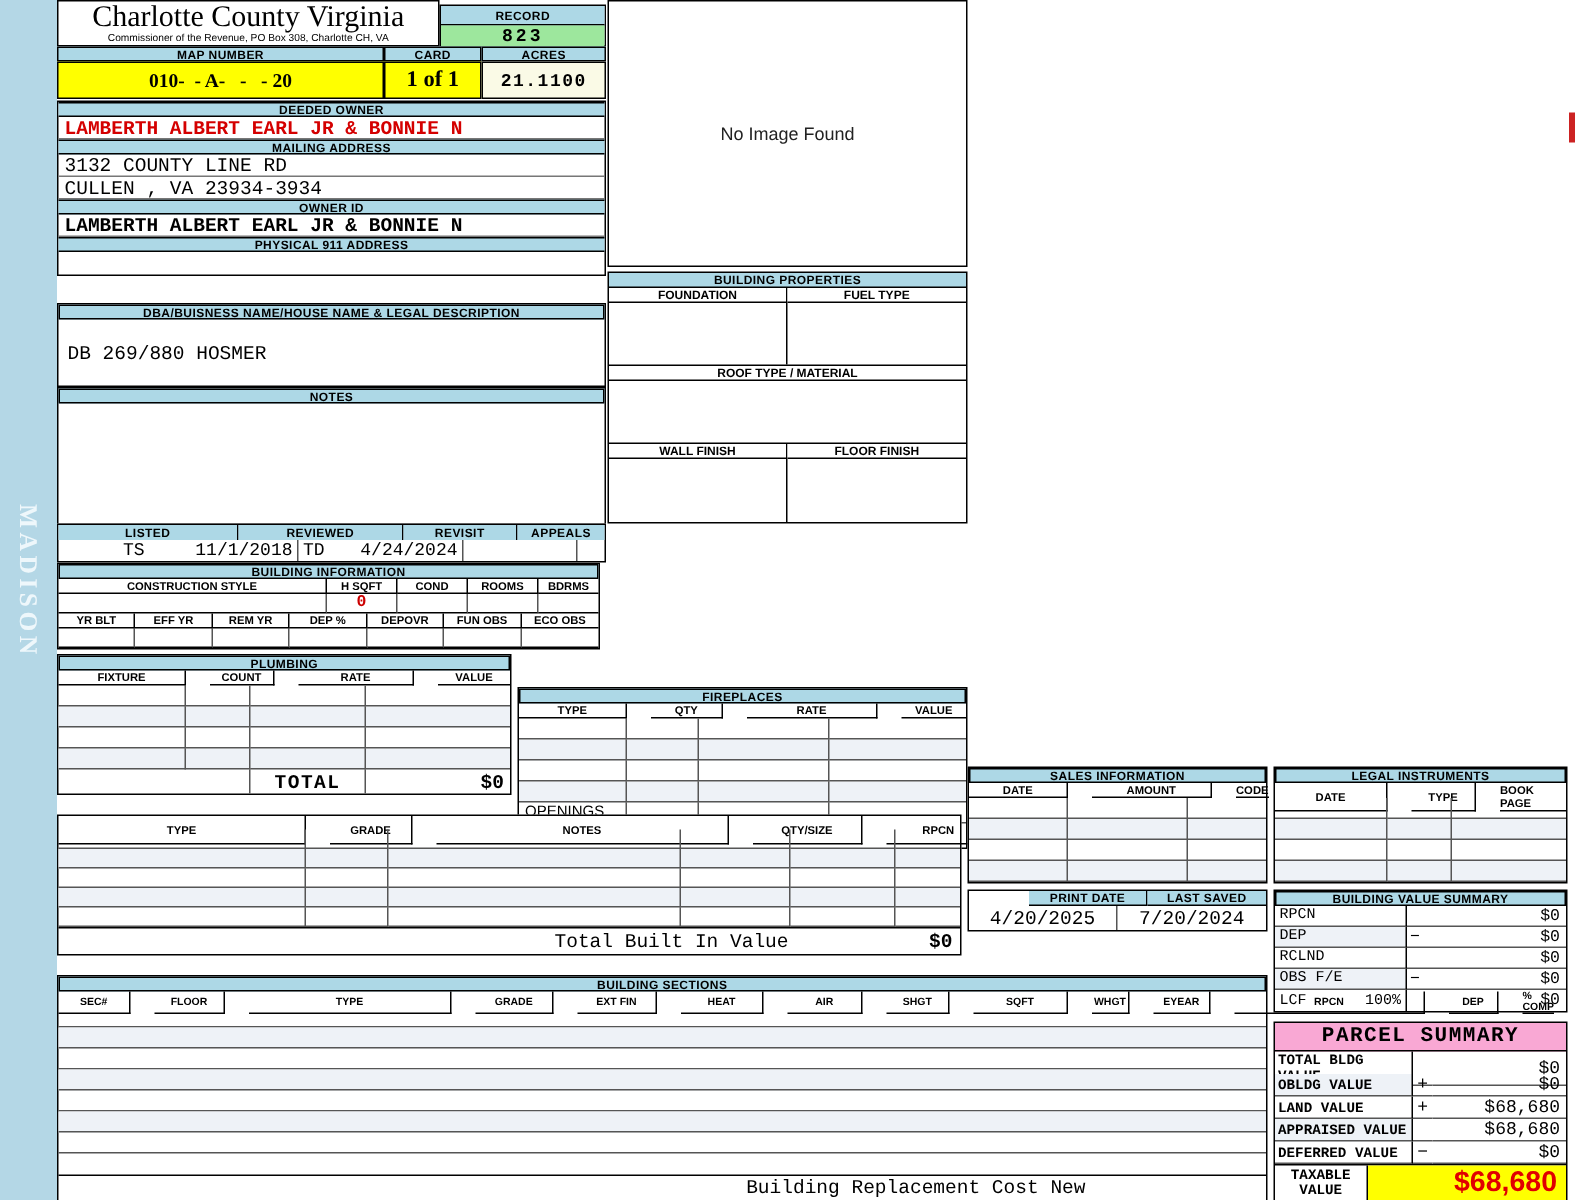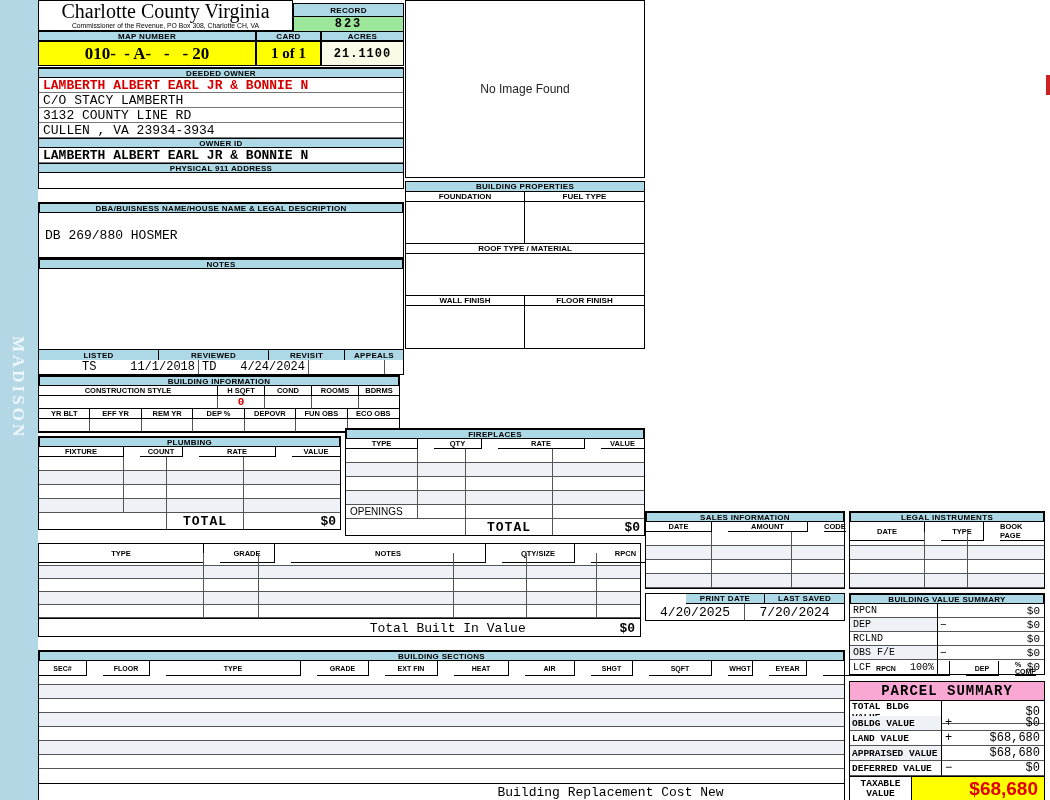--- a/index.html
+++ b/index.html
@@ -23,21 +23,21 @@
   .subtitle { font-size:6.8px; line-height:8px; }
   .recordbox { left:293px; top:3px; width:111px; height:28px; border:1px solid #000; position:absolute; }
   .recordbox .bar { height:13px; border:none; border-bottom:1px solid #000; }
   .recordval { background:#9de79d; height:14px; text-align:center; font-weight:bold; font-size:12px; letter-spacing:2px; font-family:"Liberation Mono",monospace; }
 
   
   .maphead { position:absolute; top:31px; height:10px; }
   .mapval { position:absolute; top:41px; height:25px; border:1px solid #000; display:flex; align-items:center; justify-content:center; }
   .yellow { background:#ffff00; }
   .cream { background:#fafae6; }
-  .mapnum { font-family:"Liberation Serif", serif; font-weight:bold; font-size:17px; white-space:pre; }
+  .mapnum { font-family:"Liberation Serif", serif; font-weight:bold; font-size:13px; white-space:pre; }
   .cardval { font-family:"Liberation Serif", serif; font-weight:bold; font-size:15px; }
   .acresval { font-family:"Liberation Mono",monospace; font-weight:bold; font-size:12px; letter-spacing:1px; }
 
   
   .ownerstack { left:38px; top:67px; width:366px; border:1px solid #000; }
   .ownerstack .bar { border-left:none; border-right:none; }
   .val-red { color:#d40000; font-weight:bold; }
   .stackval { height:15px; font-size:13px; display:flex; align-items:center; padding-left:4px; border-bottom:1px solid #777; overflow:hidden; white-space:pre; }
   .stackval.nb { border-bottom:none; }
 
@@ -67,21 +67,21 @@
   .datarow { height:14px; }
   .datarow > div { border-right:1px solid #555; border-bottom:1px solid #555; }
   .totalrow { height:16px; align-items:center; }
   .totalrow > div { border-right:1px solid #555; height:100%; display:flex; align-items:center; }
   .totlabel { justify-content:center; font-size:13px; font-weight:bold; letter-spacing:1px; }
   .totval { justify-content:flex-end; font-size:13px; font-weight:bold; padding-right:4px; }
 
   .plumbing { left:38px; top:436px; width:303px; }
   .plumb-cols { grid-template-columns:85px 43px 77px 1fr; }
   .plumb-tot { grid-template-columns:128px 77px 1fr; }
-  .fireplaces { left:345px; top:428px; width:300px; }
+  .fireplaces { left:345px; top:458px; width:300px; }
   .fire-cols { grid-template-columns:72px 48px 87px 1fr; }
   .fire-tot { grid-template-columns:120px 87px 1fr; }
   .openings { height:14px; }
   .openings > div { border-right:1px solid #555; border-bottom:1px solid #555; font-size:10px; display:flex; align-items:center; padding-left:4px; }
 
   .builtins { left:38px; top:543px; width:603px; }
   .built-cols { grid-template-columns:165px 55px 195px 73px 70px 1fr; }
   .built-row { height:13px; }
   .built-row > div { border-right:1px solid #555; border-bottom:1px solid #555; }
   .builttotal { position:relative; height:18px; border-top:1px solid #000; }
@@ -160,21 +160,21 @@
   <div class="mapval yellow" style="left:256px;width:65px;">
       <span class="cardval">1 of 1</span>
     </div>
   <div class="mapval cream" style="left:321px;width:83px;">
       <span class="acresval">21.1100</span>
     </div>
 
   <div class="panel ownerstack">
     <div class="bar">DEEDED OWNER</div>
     <div class="stackval mono val-red">LAMBERTH ALBERT EARL JR &amp; BONNIE N</div>
-    <div class="stackval mono">C/O STACY LAMBERTH</div>
+    <div class="bar">MAILING ADDRESS</div>
     <div class="stackval mono">3132 COUNTY LINE RD</div>
     <div class="stackval mono">CULLEN , VA 23934-3934</div>
     <div class="bar">OWNER ID</div>
     <div class="stackval mono" style="font-weight:bold;">LAMBERTH ALBERT EARL JR &amp; BONNIE N</div>
     <div class="bar">PHYSICAL 911 ADDRESS</div>
     <div class="stackval nb"></div>
   </div>
 
   <div class="panel dbapanel">
     <div class="bar">DBA/BUISNESS NAME/HOUSE NAME &amp; LEGAL DESCRIPTION</div>

